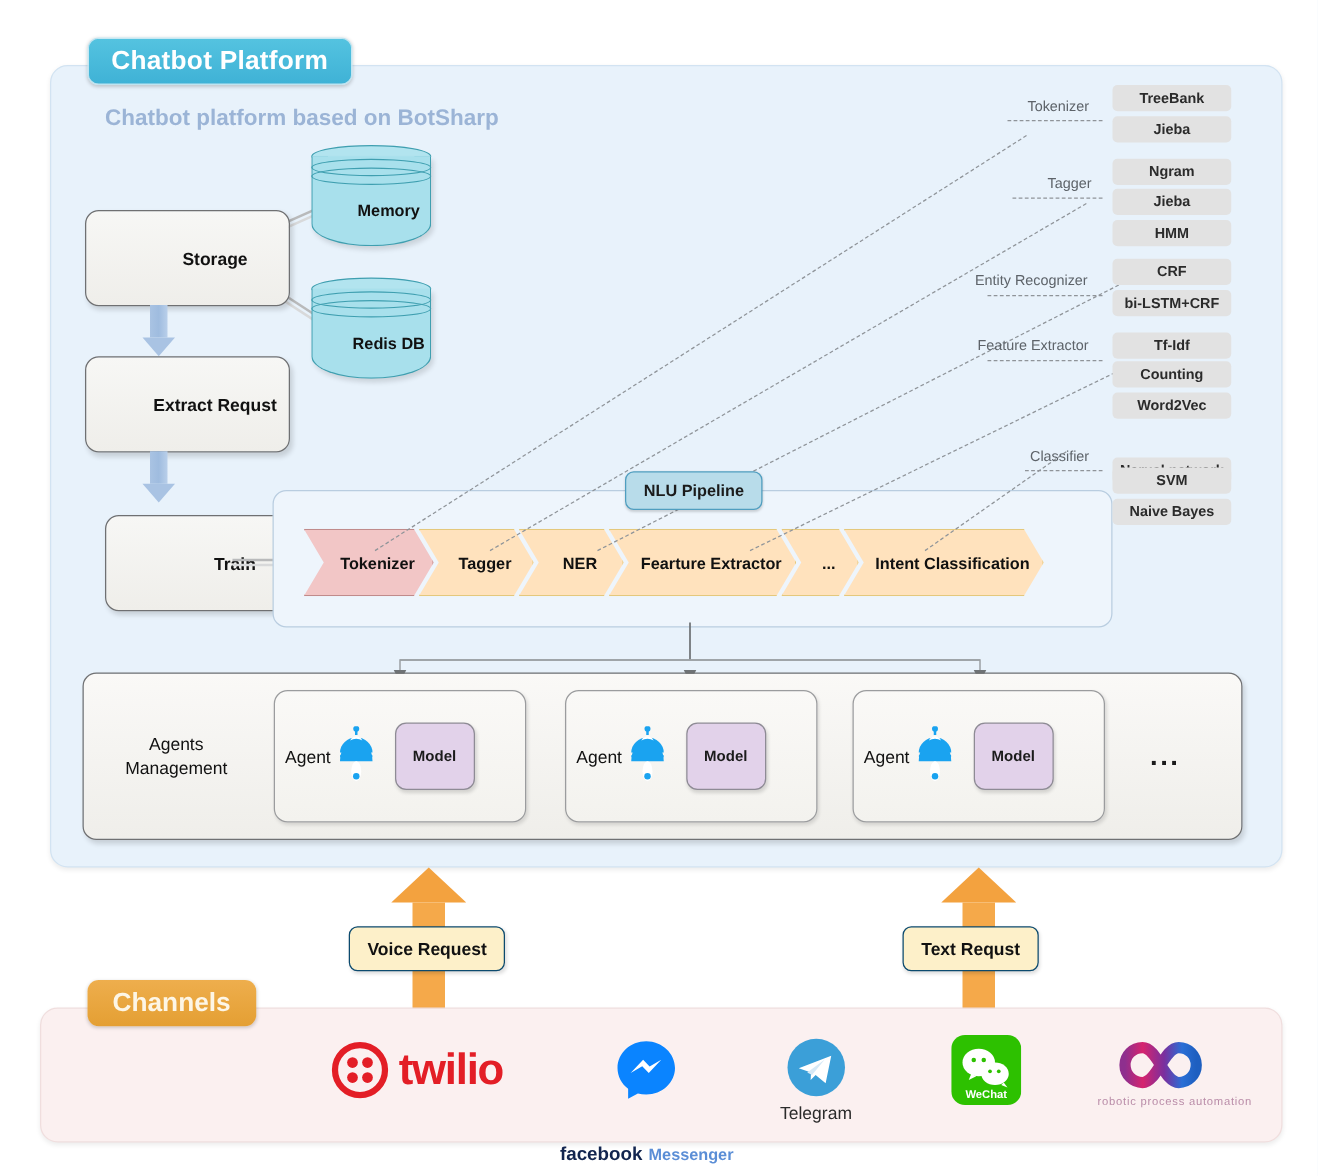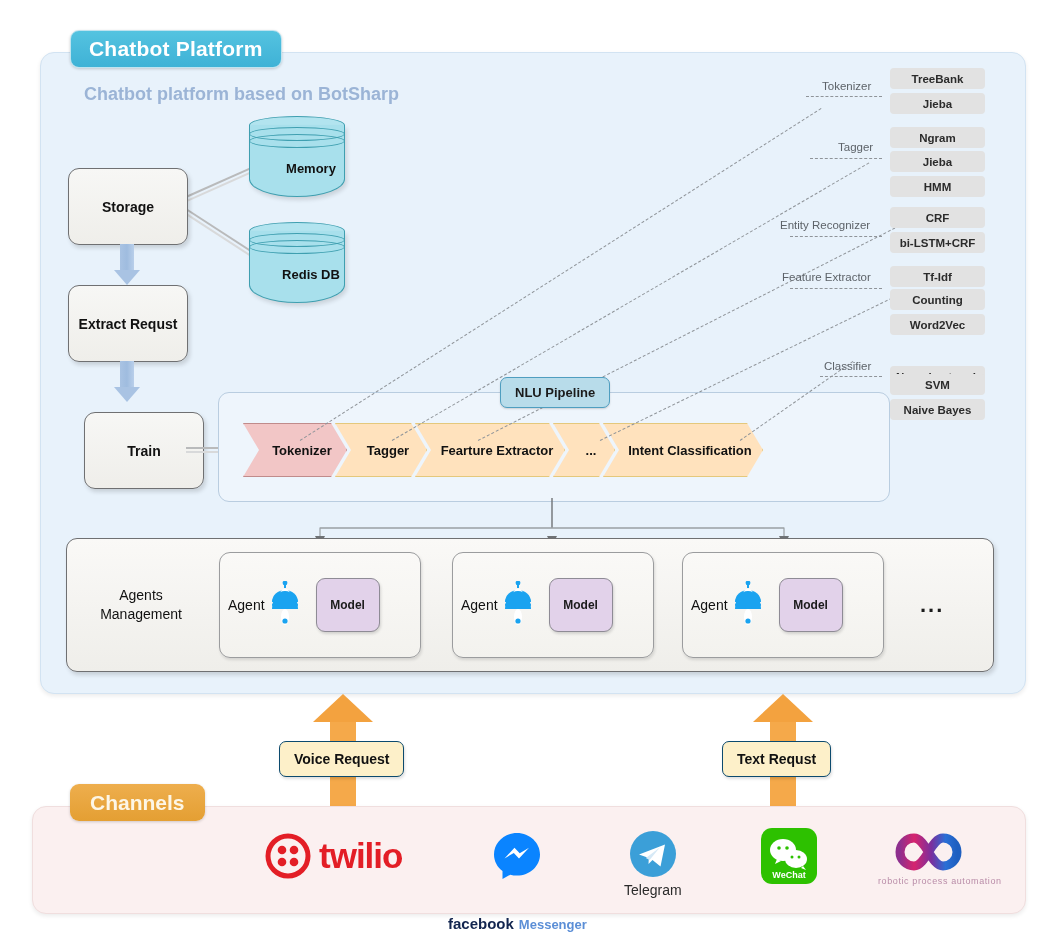--- a/index.html
+++ b/index.html
@@ -16,21 +16,21 @@
       background:linear-gradient(#54c3e0,#3fb2d6);border:1px solid #bfe3ef;
       border-radius:9px;display:flex;align-items:center;justify-content:center;
       color:#fff;font-size:21px;font-weight:bold;letter-spacing:.2px;
       box-shadow:0 1px 3px rgba(0,0,0,.18);z-index:6;}
   #platform-subtitle{left:84px;top:84px;color:#9bb4d6;font-size:18px;font-weight:bold;}
 
   
   .node{background:linear-gradient(#f7f7f5,#efeeea);border:1px solid #6f7072;
       border-radius:11px;display:flex;align-items:center;justify-content:center;
       color:#111;font-size:14px;font-weight:bold;text-align:center;
-      box-shadow:2px 3px 4px rgba(0,0,0,.14);}
+      box-shadow:2px 3px 4px rgba(0,0,0,.14);padding-left:44px;}
   #node-storage{left:68px;top:168px;width:118px;height:75px;}
   #node-extract{left:68px;top:285px;width:118px;height:75px;}
   #node-train{left:84px;top:412px;width:118px;height:75px;}
 
   
   .blue-arrow{width:26px;}
   .blue-arrow .shaft{width:14px;margin:0 auto;height:26px;
       background:linear-gradient(90deg,#a9c3e3,#9fbcdf,#b9cfea);}
   .blue-arrow .head{width:0;height:0;margin:0 auto;
       border-left:13px solid transparent;border-right:13px solid transparent;
@@ -163,20 +163,21 @@
 <div class="abs node" id="node-train">Train</div>
 
 <div class="abs dbl-line" style="left:186px;top:447px;width:34px;"></div>
 
 <div class="abs" id="pipeline-box"></div>
 <div class="abs" id="nlu-badge">NLU Pipeline</div>
 
 <div class="abs" id="chevrons">
   <div class="chev first" style="width:104px">Tokenizer</div>
   <div class="chev norm" style="width:92px">Tagger</div>
+  <div class="chev norm" style="width:84px">NER</div>
   <div class="chev norm" style="width:150px">Fearture Extractor</div>
   <div class="chev norm" style="width:62px">...</div>
   <div class="chev norm" style="width:160px">Intent Classification</div>
 </div>
 
 <div class="abs dash" style="left:300px;top:440px;width:618px;transform:rotate(-32.5deg);"></div>
 <div class="abs dash-h" style="left:806px;top:96px;width:76px;"></div>
 
 <div class="abs dash" style="left:392px;top:440px;width:552px;transform:rotate(-30.2deg);"></div>
 <div class="abs dash-h" style="left:810px;top:158px;width:72px;"></div>

